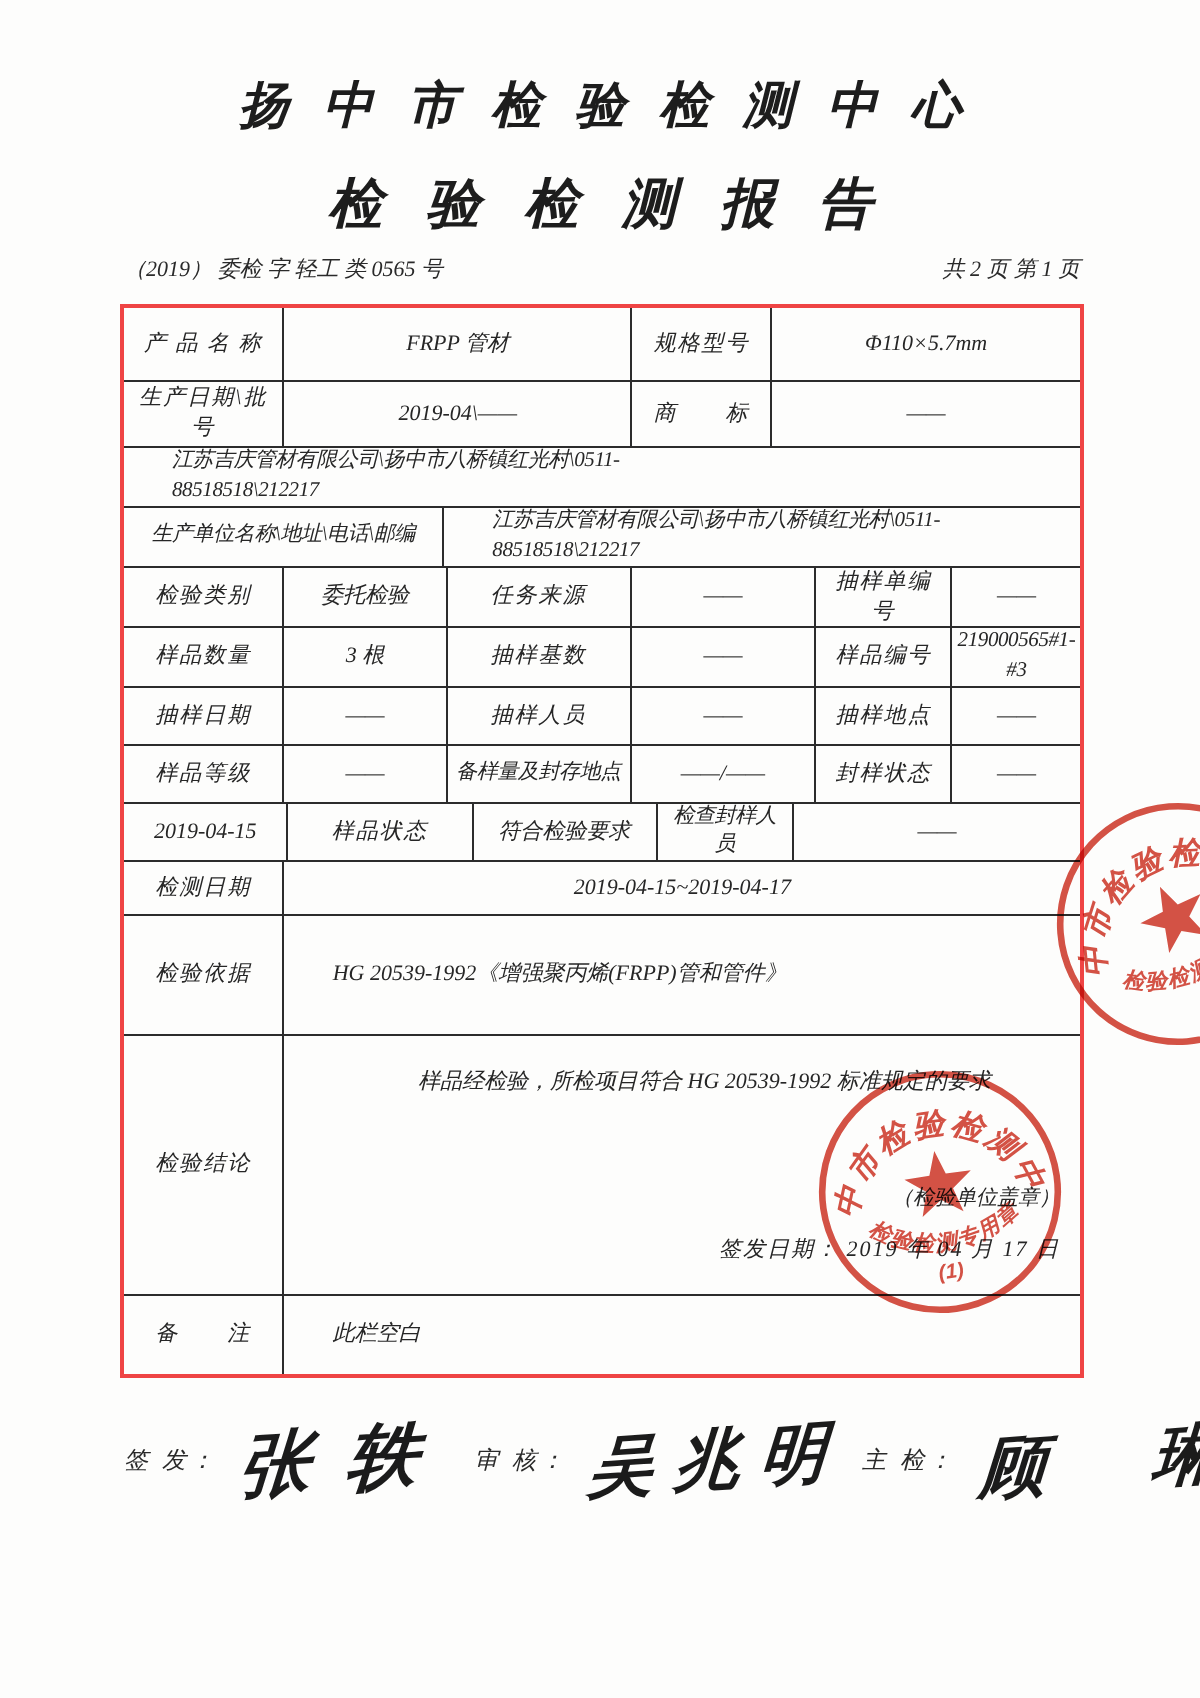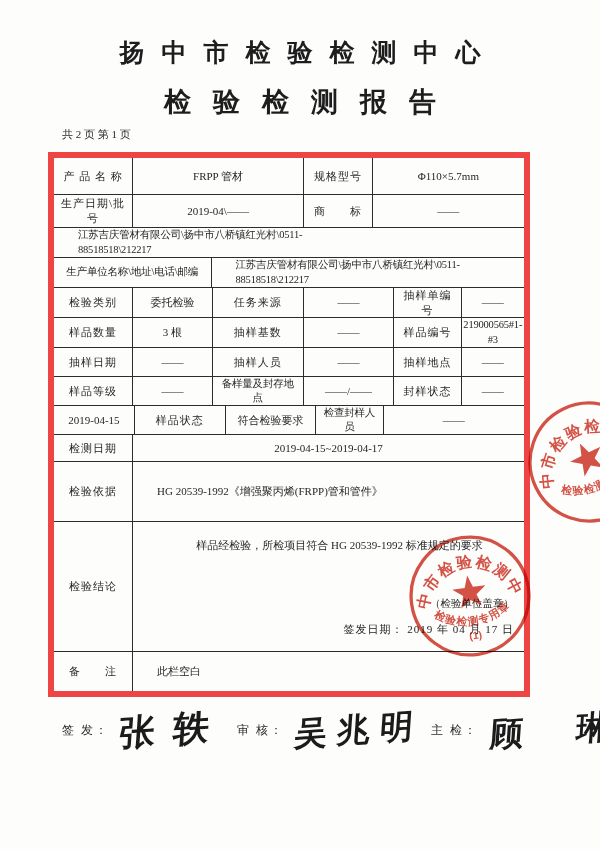--- a/index.html
+++ b/index.html
@@ -1,37 +1,37 @@
 <!DOCTYPE html>
 <html><head>
 <meta charset="utf-8">
 <style>
   html,body { margin:0; padding:0; background:#e8e8e8; }
   .page {
     position:relative; width:600px; height:849px; margin:0 auto;
     background:#fdfdfc; overflow:hidden;
-    font-family:"Liberation Serif", serif; color:#262626;
+    font-family:"Liberation Serif", serif; color:#262626;font-style:italic;
   }
   .org-title {
     position:absolute; top:36px; left:0; width:100%;
     text-align:center; font-size:25px; font-weight:bold;
     letter-spacing:17px; text-indent:17px; color:#1d1d1d;
   }
   .report-title {
     position:absolute; top:84px; left:0; width:100%;
     text-align:center; font-size:27px; font-weight:bold;
     letter-spacing:22px; text-indent:22px; color:#1d1d1d;
   }
   .ref-line {
     position:absolute; top:127px; left:62px; width:478px;
     display:flex; justify-content:space-between; font-size:11px; color:#2a2a2a;
   }
   .report-table {
-    position:absolute; left:48px; top:152px; width:482px;
-    border:6px solid #ef4444; box-sizing:border-box; background:transparent;
+    position:absolute; left:60px; top:152px; width:482px;
+    border:2px solid #ef4444; box-sizing:border-box; background:transparent;
   }
   .tr { display:flex; border-top:1px solid #2c2c2c; box-sizing:border-box; }
   .tr:first-child { border-top:none; }
   .td {
     border-left:1px solid #2c2c2c; box-sizing:border-box;
     display:flex; align-items:center; justify-content:center;
     font-size:11px; padding:2px 4px; text-align:center; line-height:1.35;
     overflow:hidden;
   }
   .td:first-child { border-left:none; }
@@ -74,20 +74,21 @@
 </style>
 </head>
 <body>
 
 <div class="page">
 
   <div class="org-title">扬中市检验检测中心</div>
   <div class="report-title">检验检测报告</div>
 
   <div class="ref-line">
+    <span>（2019） 委检 字 轻工 类 0565 号</span>
     <span>共 2 页 第 1 页</span>
   </div>
 
   <div class="report-table">
 
     <div class="tr h36">
       <div class="td lab wA">产 品 名 称</div>
       <div class="td wB">FRPP 管材</div>
       <div class="td lab wC">规格型号</div>
       <div class="td wD">Φ110×5.7mm</div>

